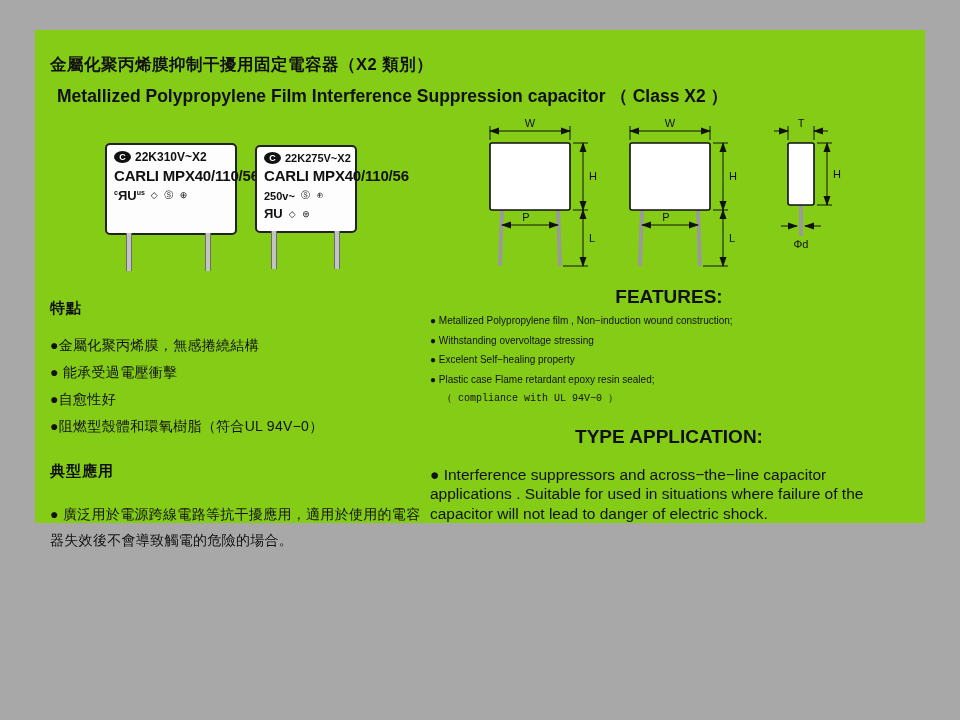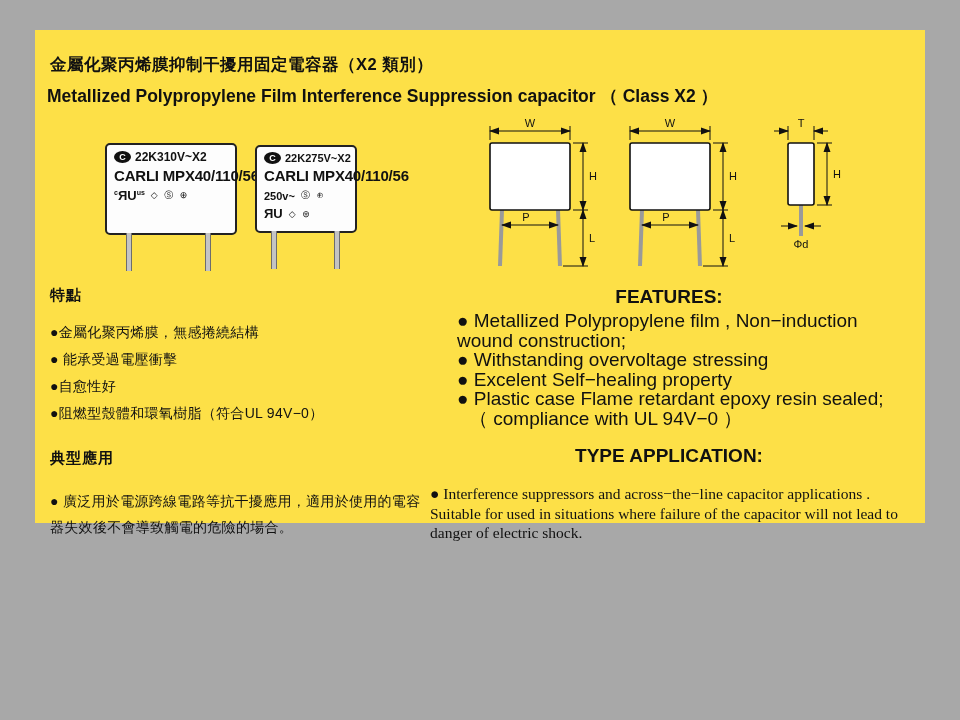--- a/index.html
+++ b/index.html
@@ -6,28 +6,28 @@
   html,body { width:960px; height:720px; }
   body {
     background:#a8a8a8;
     font-family:"Liberation Sans", sans-serif;
     color:#111;
     position:relative;
     overflow:hidden;
   }
   .sheet {
     position:absolute; left:35px; top:30px; width:890px; height:493px;
-    background:#fde047;
+    background:#84cc16;
   }
   .title-zh {
     position:absolute; left:15px; top:24px;
     font-size:16.5px; font-weight:bold; letter-spacing:0.5px;
   }
   .title-en {
-    position:absolute; left:12px; top:54px;
+    position:absolute; left:22px; top:54px;
     font-size:17.5px; font-weight:bold;
   }
 
   
   .cap { position:absolute; }
   .cap-body {
     border:2px solid #222; border-radius:5px; background:#fdfdfd;
     padding:5px 7px 3px 7px; position:relative; height:100%;
   }
   .cap1 { left:70px; top:113px; width:132px; height:92px; }
@@ -60,30 +60,30 @@
   .drawings .dim { stroke:#111; stroke-width:1; fill:none; }
   .drawings .arr2 { marker-start:url(#ah); marker-end:url(#ah); }
   .drawings .arrE { marker-end:url(#ah); }
   .drawings text { font-family:"Liberation Sans", sans-serif; font-size:11px; fill:#111; }
 
   
   .col { position:absolute; top:256px; }
   .col-zh { left:15px; width:382px; }
   .col-en { left:395px; width:478px; }
   .col h3 { font-size:15px; font-weight:bold; }
-  .col-zh h3 { margin-bottom:14px; letter-spacing:1px; }
+  .col-zh h3 { margin-bottom:14px; letter-spacing:1px;margin-top:13px; }
   .col-zh li { font-size:14px; line-height:27px; list-style:none; letter-spacing:0.3px; }
   .col-zh .app-h { margin-top:22px; margin-bottom:20px; }
   .col-zh p { font-size:14px; line-height:26px; letter-spacing:0.3px; }
 
   .col-en h3 { font-size:19px; font-weight:bold; margin-bottom:3px;text-align:center; }
-  .col-en li { font-size:19px; line-height:19.5px; list-style:none;margin-left:27px; }
-  .col-en li.indent { padding-left:12px; }
+  .col-en li { font-size:10px; line-height:19.5px; list-style:none; }
+  .col-en li.indent { padding-left:12px;font-family:Liberation Mono, monospace; }
   .col-en .app-h { margin-top:17px; margin-bottom:17px; }
-  .col-en p { font-size:15.5px; line-height:19.5px;font-family:Liberation Serif, serif; }
+  .col-en p { font-size:15.5px; line-height:19.5px; }
 </style>
 </head>
 <body>
 
 <div class="sheet">
 
   <div class="title-zh">金屬化聚丙烯膜抑制干擾用固定電容器（X2 類別）</div>
   <div class="title-en">Metallized Polypropylene Film  Interference  Suppression capacitor （ Class X2 ）</div>
 
   <div class="cap cap1">

